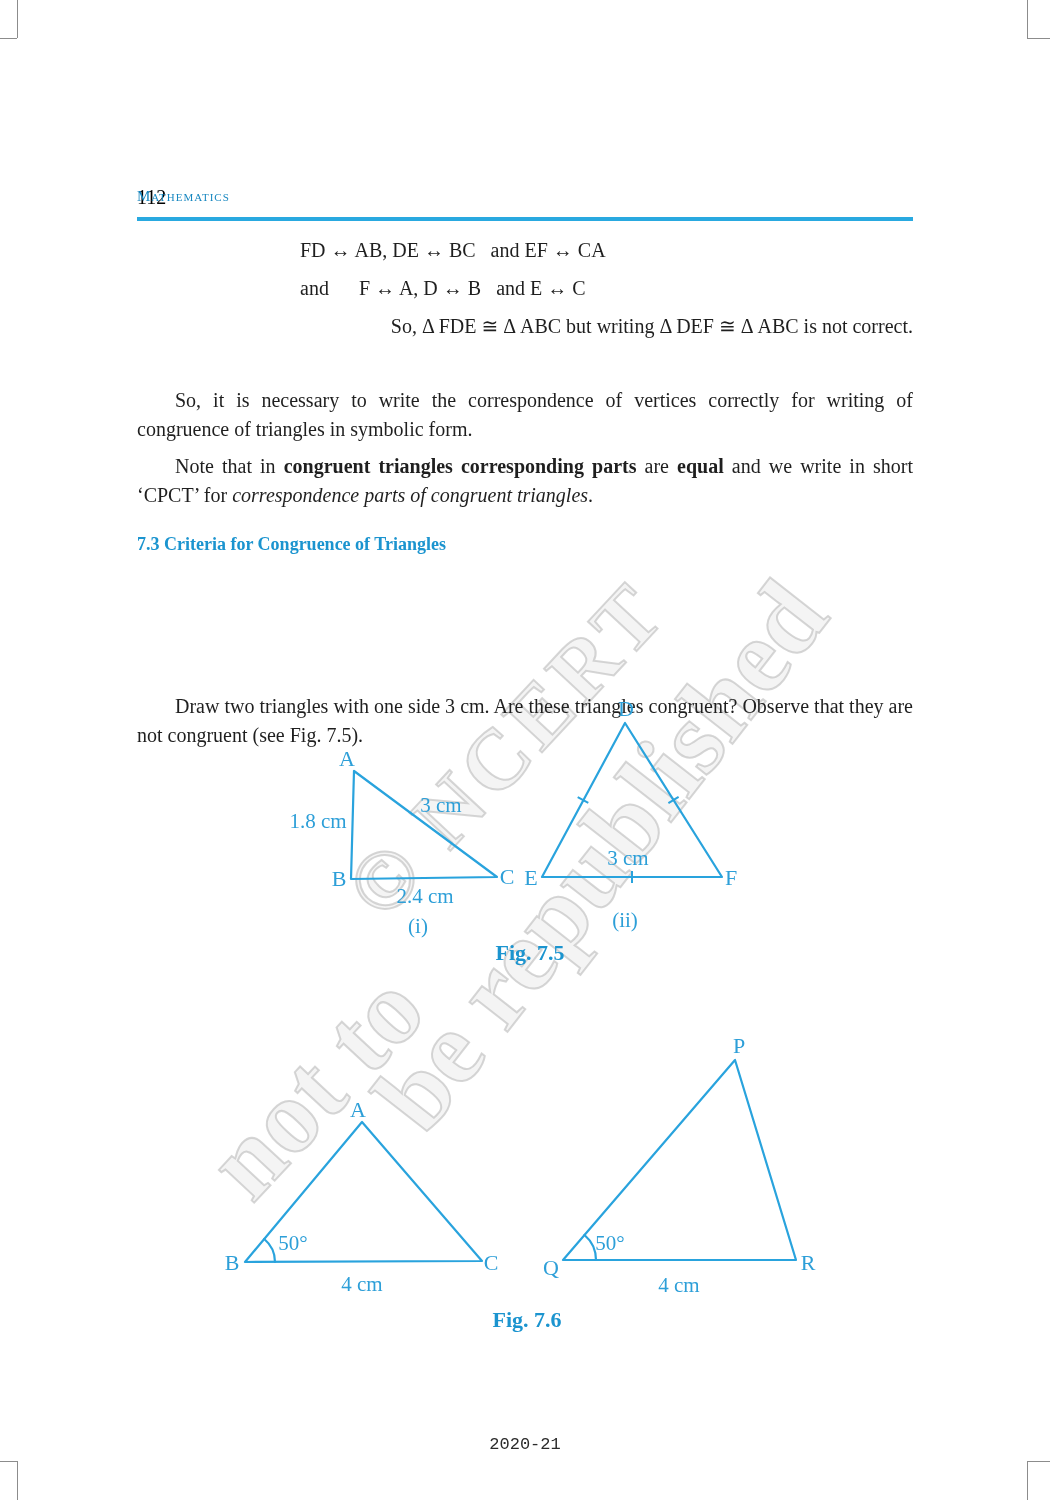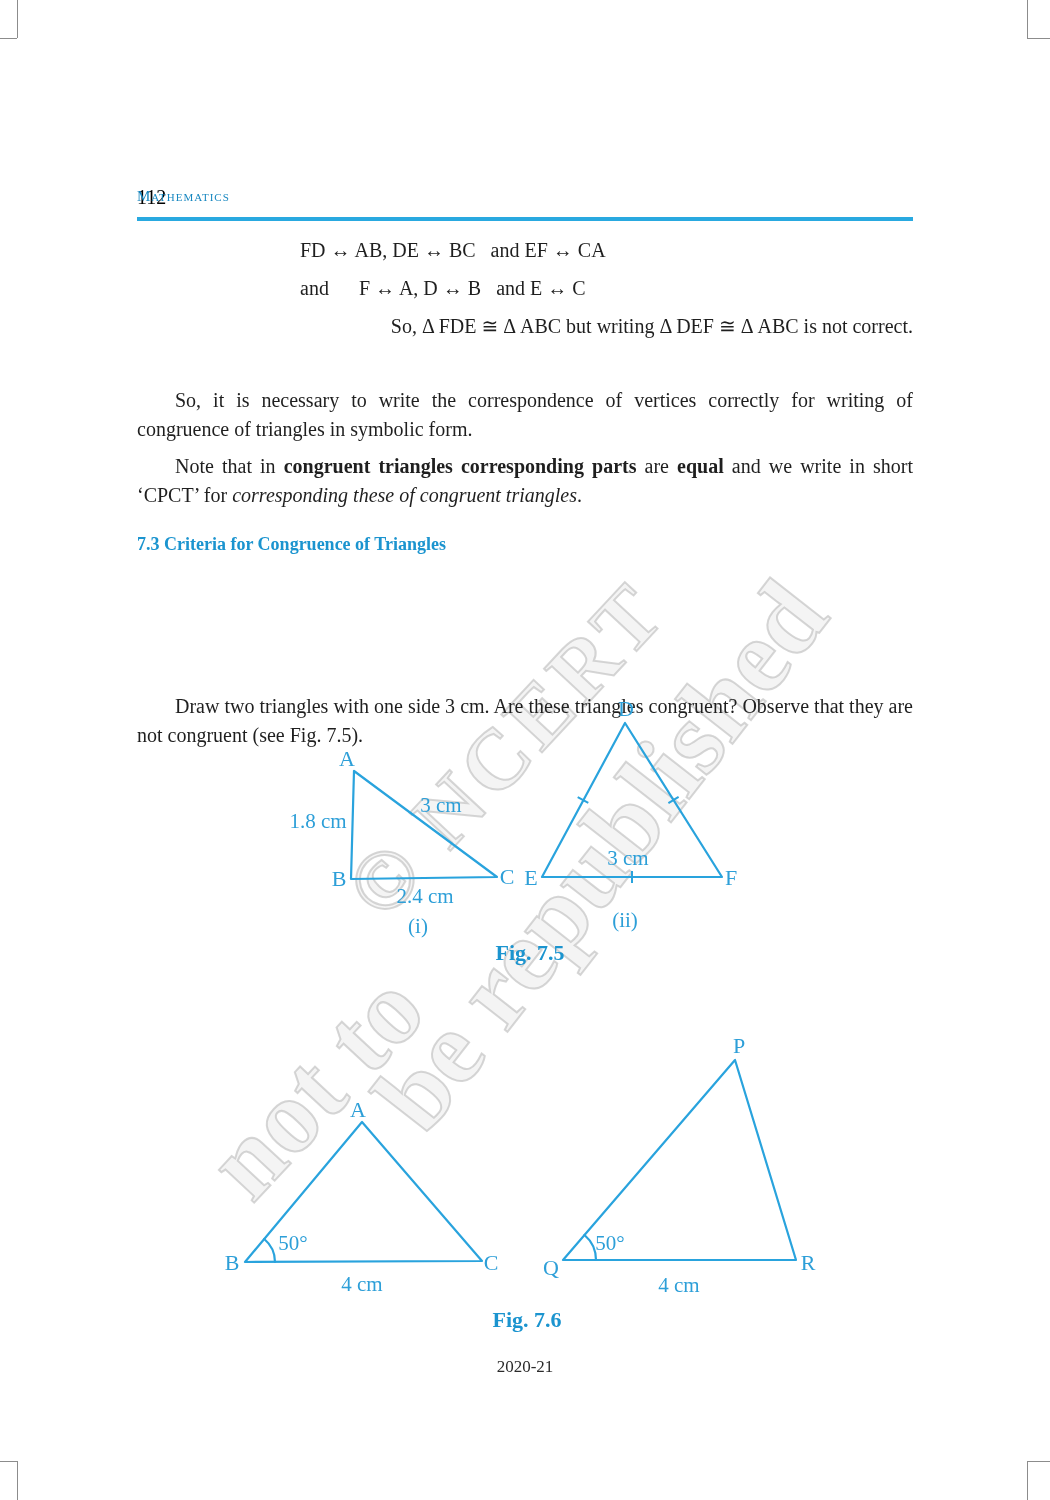--- a/index.html
+++ b/index.html
@@ -31,22 +31,22 @@
   
   .wm {
     position:absolute; z-index:1; font-family:"Liberation Serif","DejaVu Serif",serif;
     font-weight:bold; white-space:nowrap; color:rgba(215,215,215,0.28);
     -webkit-text-stroke:2px rgba(186,186,186,0.6); pointer-events:none;
   }
   .wm-not   { left:185px; top:1025px; font-size:105px; transform:rotate(-47deg); }
   .wm-repub { left:270px; top:795px;  font-size:105px; transform:rotate(-52deg); }
   .wm-ncert { left:295px; top:700px;  font-size:85px; letter-spacing:6px; transform:rotate(-47deg); }
   
-  .footer { left:137px; top:1357px; width:776px; text-align:center;
-            font-family:Liberation Serif, serif; font-size:17px; color:#2b2b2b; }
+  .footer { left:137px; top:1435px; width:776px; text-align:center;
+            font-family:Liberation Mono, monospace; font-size:17px; color:#2b2b2b; }
   .crop { position:absolute; background:#8c8c8c; z-index:3; }
 </style>
 </head>
 <body>
 
 <div class="page">
 
   <div class="wm wm-ncert">© NCERT</div>
   <div class="wm wm-repub">be republished</div>
   <div class="wm wm-not">not to</div>
@@ -62,21 +62,21 @@
 
   <div class="abs content page-num">112</div>
   <div class="abs content subject">Mathematics</div>
   <div class="abs content rule"></div>
 
   <div class="abs content bt eq" style="top:236px;">FD ↔ AB, DE ↔ BC  and EF ↔ CA</div>
   <div class="abs content bt eq" style="top:274px;"><span>and</span><span class="gap"></span><span>F ↔ A, D ↔ B  and E ↔ C</span></div>
 
   <div class="abs content bt ind" style="top:312px;text-align:right;">So, Δ FDE ≅ Δ ABC but writing Δ DEF ≅ Δ ABC is not correct.</div>
   <div class="abs content bt ind just" style="top:386px;">So, it is necessary to write the correspondence of vertices correctly for writing of congruence of triangles in symbolic form.</div>
-  <div class="abs content bt ind just" style="top:452px;"><span>Note that in </span><b>congruent triangles corresponding parts</b><span> are </span><b>equal</b><span> and we write in short ‘CPCT’ for </span><i>corresponding these of congruent triangles</i><span>.</span></div>
+  <div class="abs content bt ind just" style="top:452px;"><span>Note that in </span><b>congruent triangles corresponding parts</b><span> are </span><b>equal</b><span> and we write in short ‘CPCT’ for </span><i>correspondence parts of congruent triangles</i><span>.</span></div>
 
   <div class="abs content h73">7.3 Criteria for Congruence of Triangles</div>
   <div class="abs content bt ind just" style="top:644px;margin-top:48px;">Draw two triangles with one side 3 cm. Are these triangles congruent? Observe that they are not congruent (see Fig. 7.5).</div>
 
   <svg class="content" style="left:280px;top:690px;" width="470" height="280" viewBox="280 690 470 280">
     <path class="fig-line" d="M354,771 L351,879 L497,877 Z"></path>
     <path class="fig-line" d="M625,723 L542,877 L722,877 Z"></path>
     <line class="fig-tick" x1="577.7" y1="797.2" x2="588.3" y2="802.9"></line>
     <line class="fig-tick" x1="668.4" y1="803.2" x2="678.6" y2="796.8"></line>
     <line class="fig-tick" x1="632" y1="871" x2="632" y2="883"></line>

